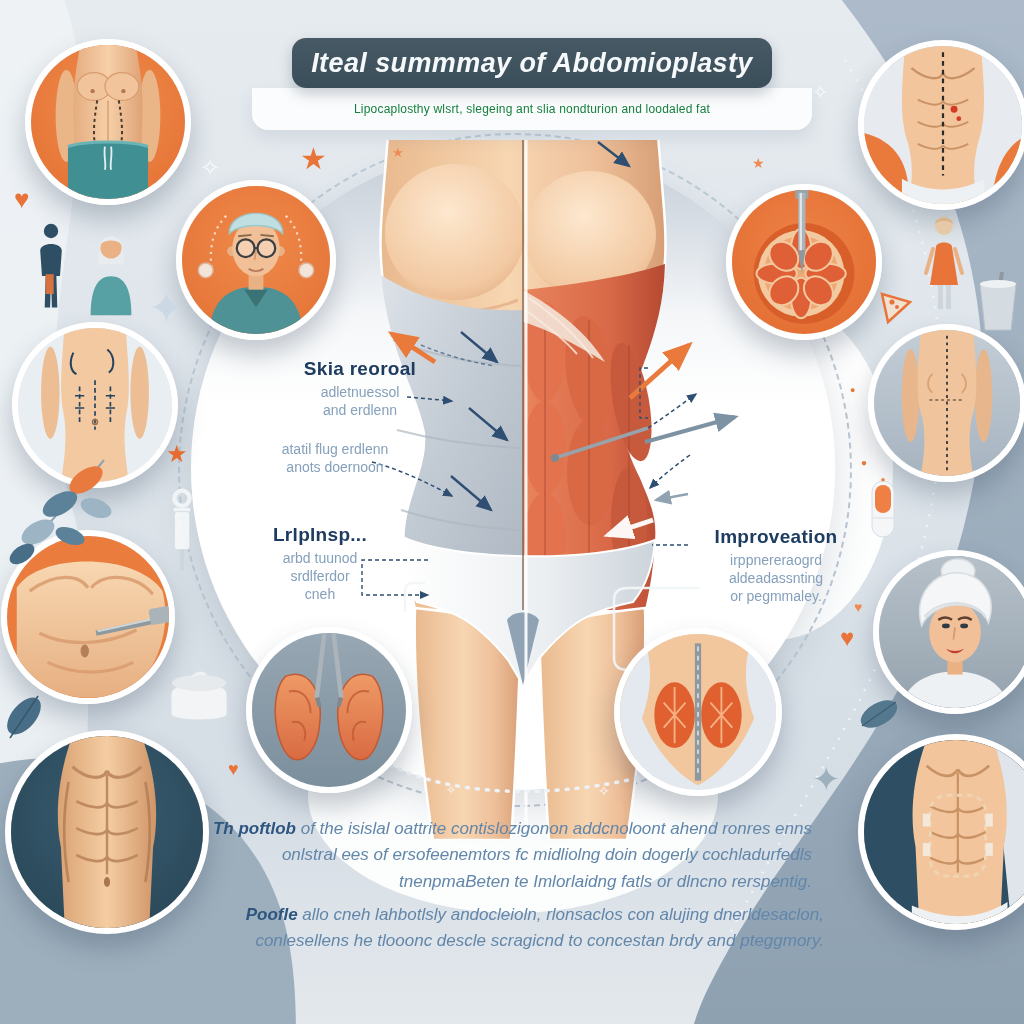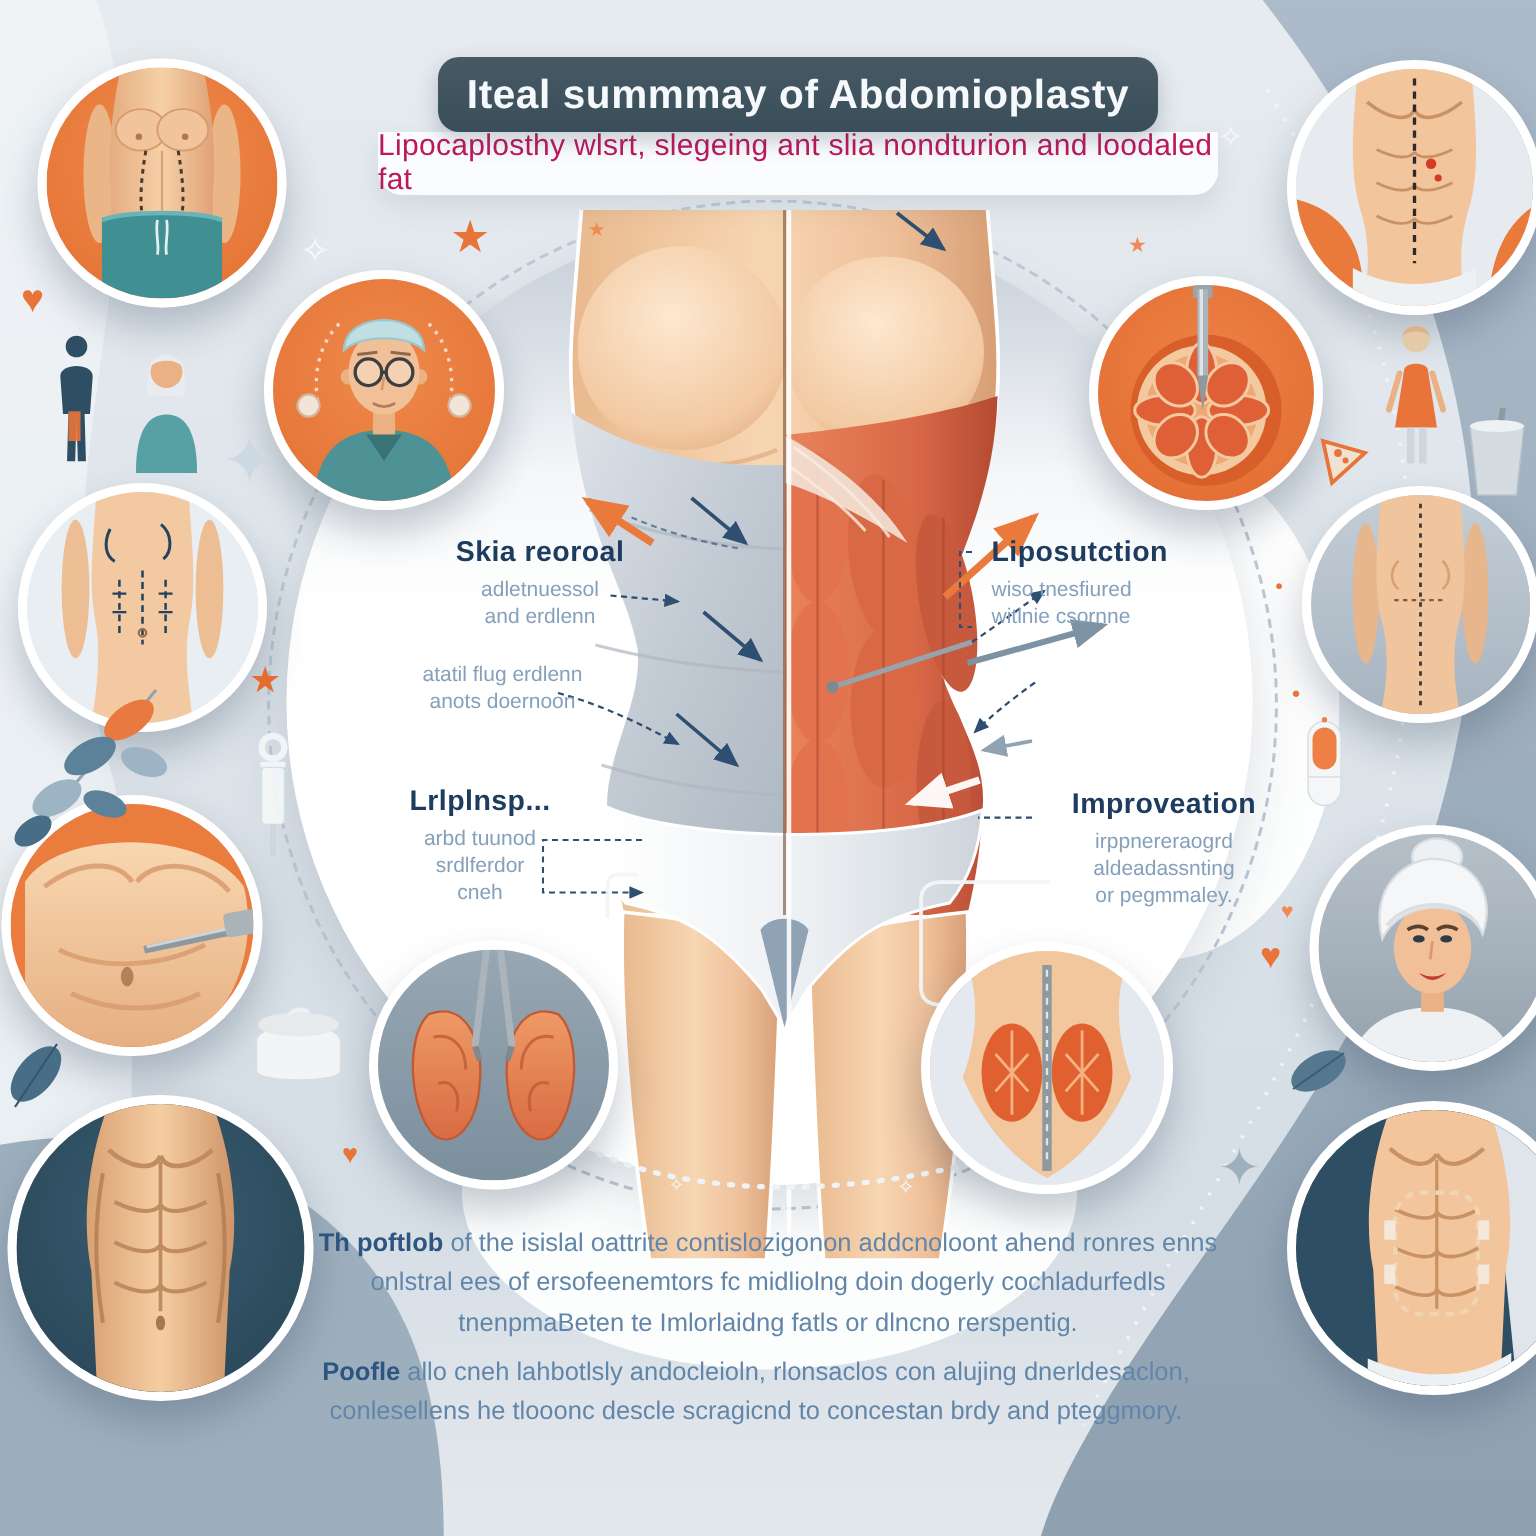--- a/index.html
+++ b/index.html
@@ -6,45 +6,45 @@
   .stage{position:relative;width:1024px;height:1024px;overflow:hidden;
     font-family:"Liberation Sans",sans-serif;
     background:linear-gradient(180deg,#e6ebef 0%,#dde4ea 45%,#d5dde5 78%,#e3e8ec 100%);}
   .abs{position:absolute;}
   svg{display:block;}
   
   .title-pill{position:absolute;left:292px;top:38px;width:480px;height:50px;
     background:linear-gradient(180deg,#465964,#3a4e5a);border-radius:14px;
     display:flex;align-items:center;justify-content:center;z-index:7;
     box-shadow:0 6px 14px rgba(40,60,75,.25);}
-  .title-pill span{color:#f6f9fb;font-size:27px;font-weight:bold;letter-spacing:.4px;}
+  .title-pill span{color:#f6f9fb;font-size:27px;font-weight:bold;letter-spacing:.4px;font-style:italic;}
   .subtitle-pill{position:absolute;left:252px;top:88px;width:560px;height:42px;
     background:#fbfcfd;border-radius:0 0 16px 16px;display:flex;align-items:center;
     justify-content:center;z-index:6;box-shadow:0 8px 16px rgba(80,100,120,.12);}
-  .subtitle-pill span{color:#be185d;font-size:20px;letter-spacing:.2px;}
+  .subtitle-pill span{color:#15803d;font-size:12px;letter-spacing:.2px;}
   
   .dashed-ring{position:absolute;left:178px;top:133px;width:670px;height:670px;
     border:2px dashed #bdcad6;border-radius:50%;z-index:2;}
   .center-circle{position:absolute;left:191px;top:146px;width:644px;height:644px;border-radius:50%;
     background:linear-gradient(180deg,#c4cdd7 0%,#d9dfe6 13%,#f4f6f8 26%,#ffffff 40%,#ffffff 100%);
     z-index:3;box-shadow:0 18px 40px rgba(70,90,110,.18);}
   .torso-svg{position:absolute;left:293px;top:140px;z-index:4;}
   .overlay-svg{position:absolute;left:0;top:0;z-index:5;pointer-events:none;}
   
   .lbl{position:absolute;z-index:6;text-align:center;margin-left:13px;}
   .lbl h3{margin:0 0 3px 0;font-size:19px;font-weight:bold;color:#1d3c60;letter-spacing:.3px;}
   .lbl div{font-size:14px;color:#85a0bb;line-height:1.3;}
   
   .ci{position:absolute;border:6px solid #ffffff;border-radius:50%;overflow:hidden;z-index:6;
     box-shadow:0 14px 26px rgba(50,70,90,.28);}
   .ci svg{width:100%;height:100%;}
   
   .deco{position:absolute;z-index:6;line-height:1;pointer-events:none;}
   
-  .para{position:absolute;z-index:7;text-align:center;font-size:17px;line-height:1.55;color:#6286aa;}
+  .para{position:absolute;z-index:7;text-align:right;font-size:17px;line-height:1.55;color:#6286aa;font-style:italic;}
   .para b{color:#2d5580;}
 </style>
 </head>
 <body>
 
 <div class="stage">
 
   <svg class="abs" width="1024" height="1024" viewBox="0 0 1024 1024" style="z-index:1">
     <defs>
       <linearGradient id="gSw" x1="0" y1="0" x2="0" y2="1">
@@ -205,25 +205,20 @@
     <div>atatil flug erdlenn</div>
     <div>anots doernoon</div>
   </div>
   <div class="lbl" style="left:222px;top:524px;width:170px">
     <h3>Lrlplnsp...</h3>
     <div>arbd tuunod</div>
     <div>srdlferdor</div>
     <div>cneh</div>
   </div>
 
-  <div class="lbl" style="left:648px;top:358px;width:180px;text-align:left">
-    <h3>Liposutction</h3>
-    <div>wiso tnesfiured</div>
-    <div>witlnie csornne</div>
-  </div>
   <div class="lbl" style="left:668px;top:526px;width:190px">
     <h3>Improveation</h3>
     <div>irppnereraogrd</div>
     <div>aldeadassnting</div>
     <div>or pegmmaley.</div>
   </div>
 
   <div class="ci" style="left:25px;top:39px;width:154px;height:154px">
     <svg viewBox="0 0 100 100">
       <defs>

